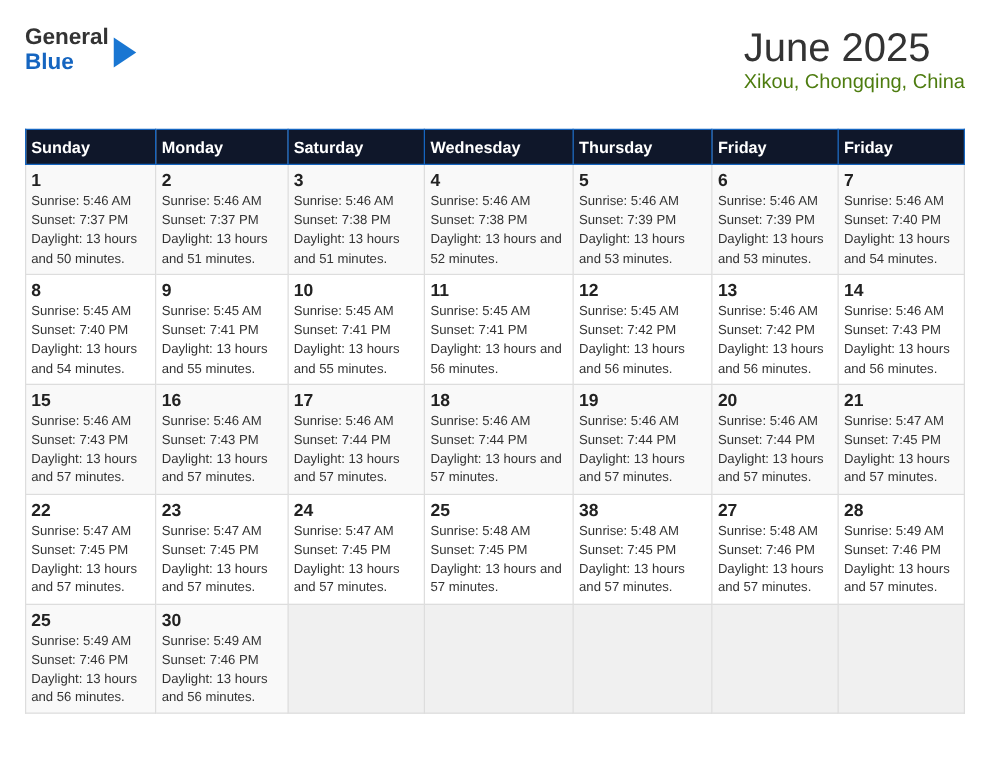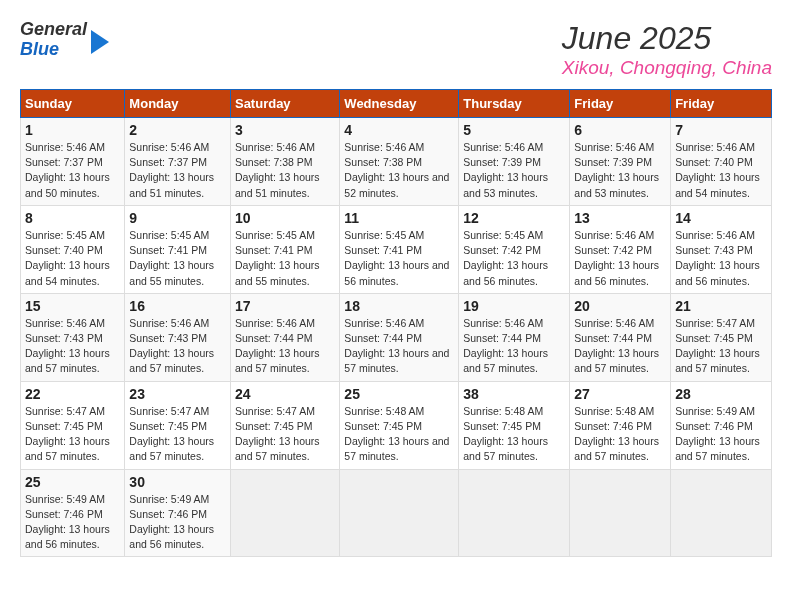--- a/index.html
+++ b/index.html
@@ -7,22 +7,21 @@
       font-family: Arial, sans-serif;
       background: #fff;
       width: 792px;
       min-height: 612px;
       padding: 20px;
     }
     .header {
       display: flex;
       justify-content: space-between;
       align-items: flex-start;
-      margin-bottom: 10px;
-      font-style: italic;
+      margin-bottom: 28px;
     }
     .logo {
       display: flex;
       align-items: center;
     }
     .logo-text {
       display: flex;
       flex-direction: column;
       font-size: 18px;
       font-weight: bold;
@@ -41,31 +40,31 @@
     }
     .title-block {
       text-align: left;
     }
     .title-block h1 {
       font-size: 32px;
       color: #333;
       font-weight: normal;
     }
     .title-block h2 {
-      font-size: 19px;
-      color: #ec4899;
+      font-size: 16px;
+      color: #4d7c0f;
       font-weight: normal;
     }
     table {
       width: 100%;
       border-collapse: collapse;
       font-size: 11px;
     }
     thead tr {
-      background-color: #c2410c;
+      background-color: #0f172a;
       color: #fff;
     }
     thead th {
       padding: 6px 4px;
       text-align: left;
       font-size: 13px;
       font-weight: bold;
       border: 1px solid #1565c0;
     }
     tbody tr {

